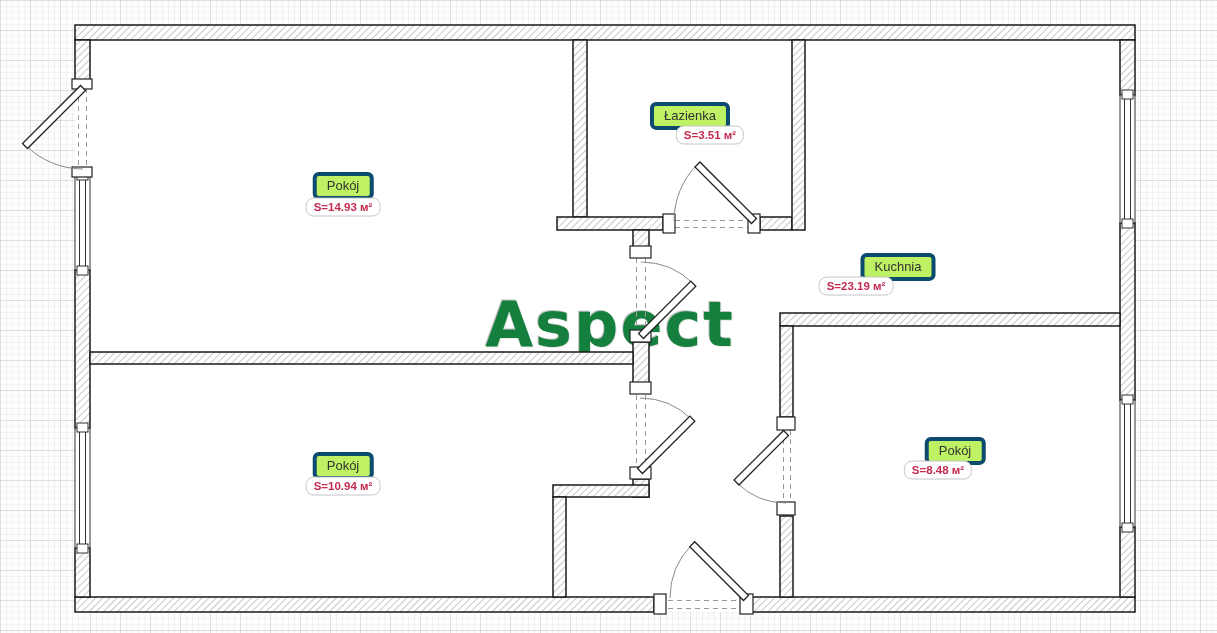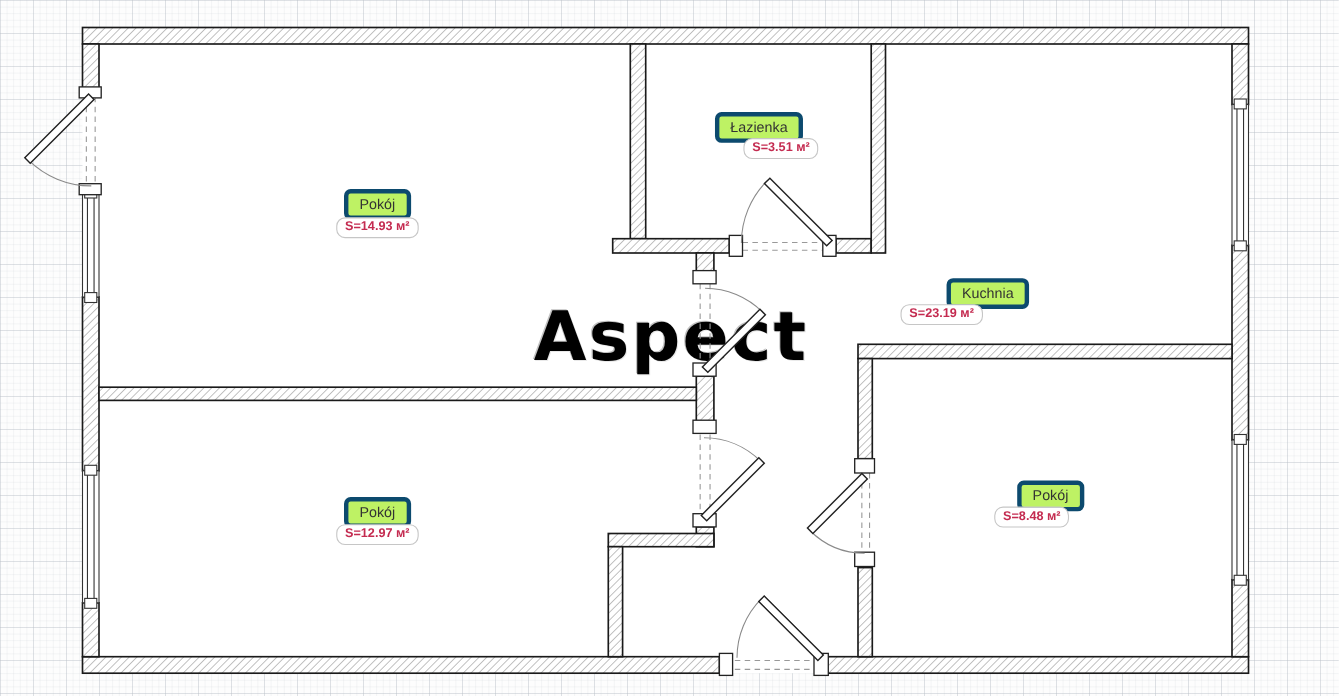--- a/index.html
+++ b/index.html
@@ -9,23 +9,23 @@
     background-color:#fdfdfd;
     background-image:
       linear-gradient(to right, rgba(185,192,200,.38) 1px, transparent 1px),
       linear-gradient(to bottom, rgba(185,192,200,.38) 1px, transparent 1px),
       linear-gradient(to right, rgba(200,206,212,.20) 1px, transparent 1px),
       linear-gradient(to bottom, rgba(200,206,212,.20) 1px, transparent 1px);
     background-size:30px 30px,30px 30px,6px 6px,6px 6px;
   }
   .floor{position:absolute;left:75px;top:25px;width:1060px;height:587px;background:#ffffff;}
   .watermark{
-    position:absolute;left:610px;top:306px;transform:translate(-50%,-50%);
+    position:absolute;left:610px;top:324px;transform:translate(-50%,-50%);
     font-family:"DejaVu Sans", sans-serif;font-weight:bold;font-size:62px;
-    color:#000000;letter-spacing:2px;text-shadow:1px 1px 0 #e9e9e9,-1px -1px 0 #c2c2c2;
+    color:#15803d;letter-spacing:2px;text-shadow:1px 1px 0 #e9e9e9,-1px -1px 0 #c2c2c2;
     user-select:none;white-space:nowrap;
   }
   svg.plan{position:absolute;left:0;top:0;}
   .tag{
     position:absolute;transform:translate(-50%,-50%);
     background:#bef264;border:4px solid #0c4a6e;border-radius:6px;
     padding:2px 10px;font-size:13px;color:#333;white-space:nowrap;line-height:1.25;
   }
   .area{
     position:absolute;transform:translate(-50%,-50%);
@@ -160,16 +160,16 @@
 <div class="tag" style="left:343px;top:186px;">Pokój</div>
 <div class="area" style="left:343px;top:207px;text-align:right;">S=14.93 м²</div>
 
 <div class="tag" style="left:690px;top:116px;">Łazienka</div>
 <div class="area" style="left:690px;top:135px;margin-left:20px;">S=3.51 м²</div>
 
 <div class="tag" style="left:898px;top:267px;">Kuchnia</div>
 <div class="area" style="left:856px;top:286px;">S=23.19 м²</div>
 
 <div class="tag" style="left:343px;top:466px;">Pokój</div>
-<div class="area" style="left:343px;top:486px;">S=12.97 м²</div>
+<div class="area" style="left:343px;top:486px;">S=10.94 м²</div>
 
 <div class="tag" style="left:955px;top:451px;">Pokój</div>
 <div class="area" style="left:938px;top:470px;">S=8.48 м²</div>
 
 </body></html>

